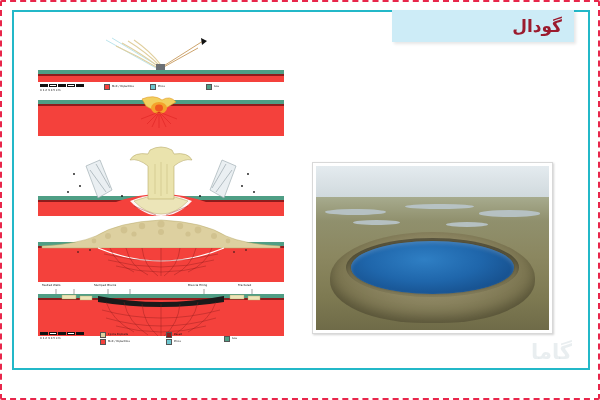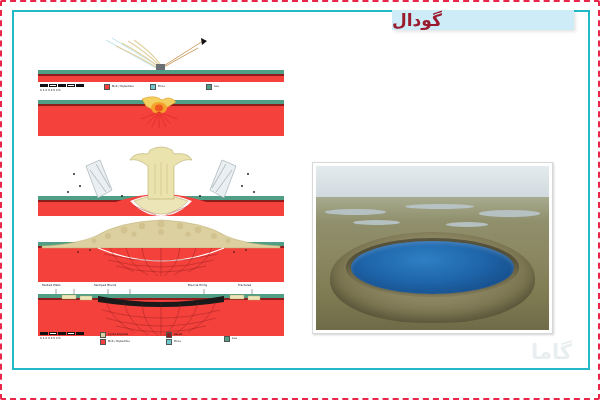--- a/index.html
+++ b/index.html
@@ -20,24 +20,24 @@
 
   
   #inner-frame {
     position:absolute; left:10px; top:8px; width:578px; height:360px;
     border:2px solid #23b8c8;
     background:#ffffff;
   }
 
   
   #title-box {
-    position:absolute; left:390px; top:8px; width:182px; height:20px;
+    position:absolute; left:390px; top:8px; width:182px; height:32px;
     background:#cdecf7;
     box-shadow:2px 2px 3px rgba(0,0,0,0.10);
-    display:flex; align-items:center; 
+    display:flex; align-items:center; justify-content:flex-end;
     padding-right:12px;
   }
   #title-text {
     color:#9b1b2e; font-size:17px; font-weight:bold;
     direction:rtl; letter-spacing:0.5px;
     font-family:"DejaVu Sans", sans-serif;
   }
 
   
   #photo-wrap {

